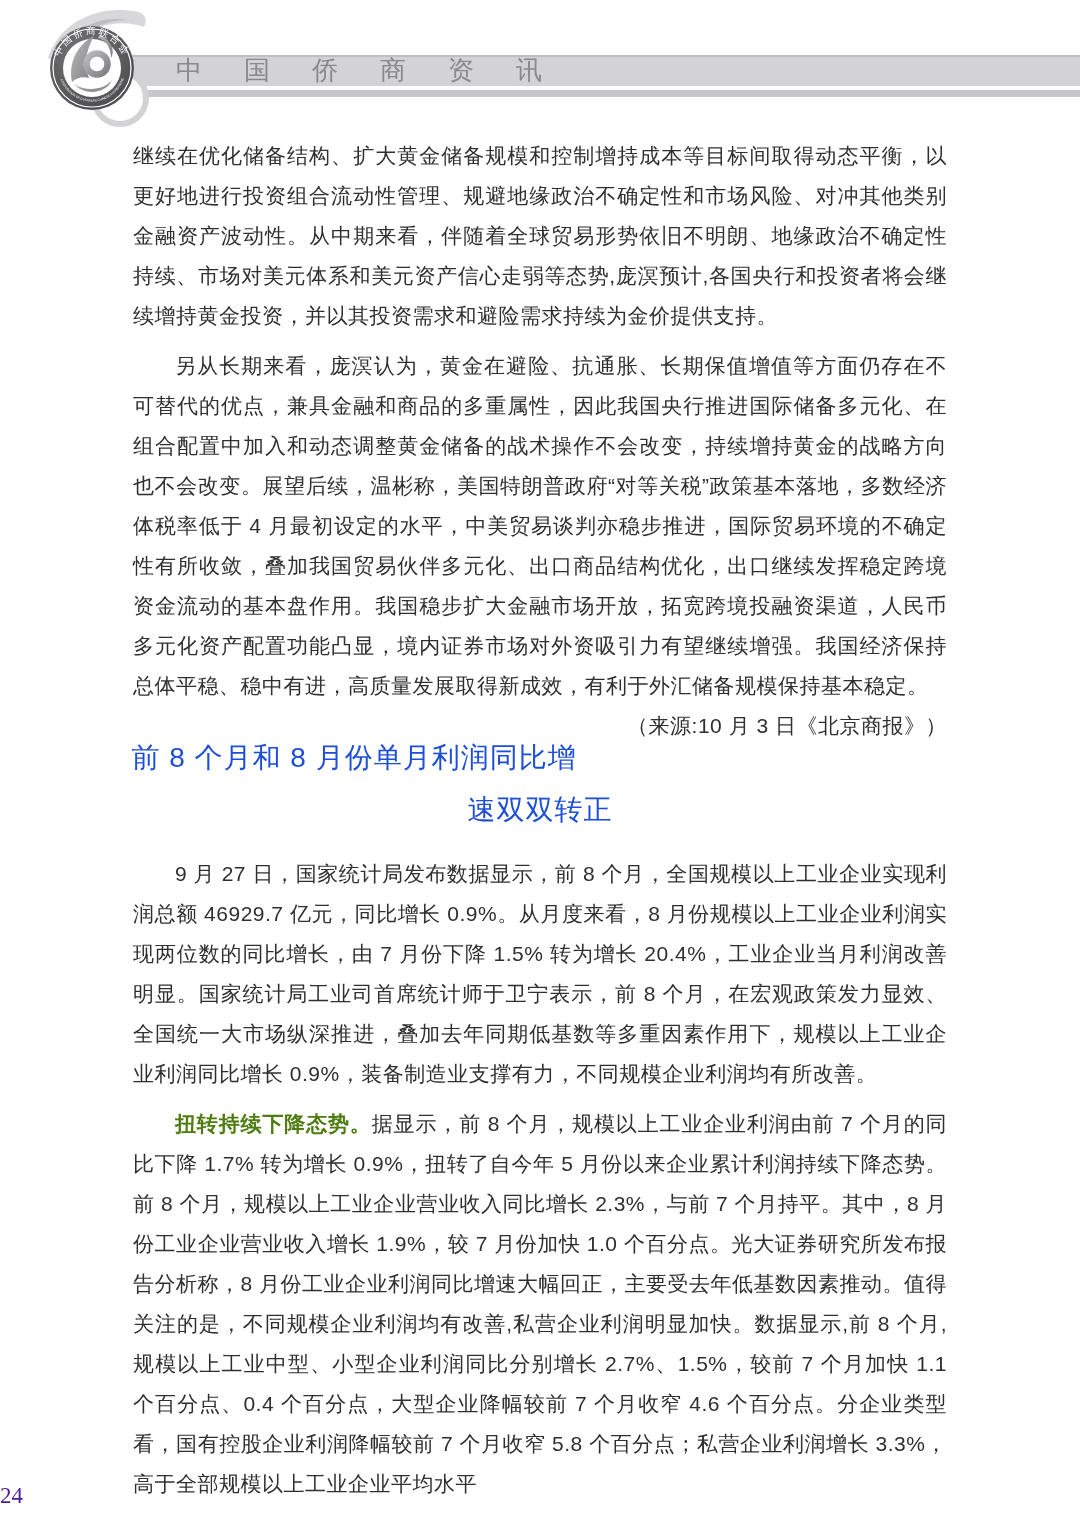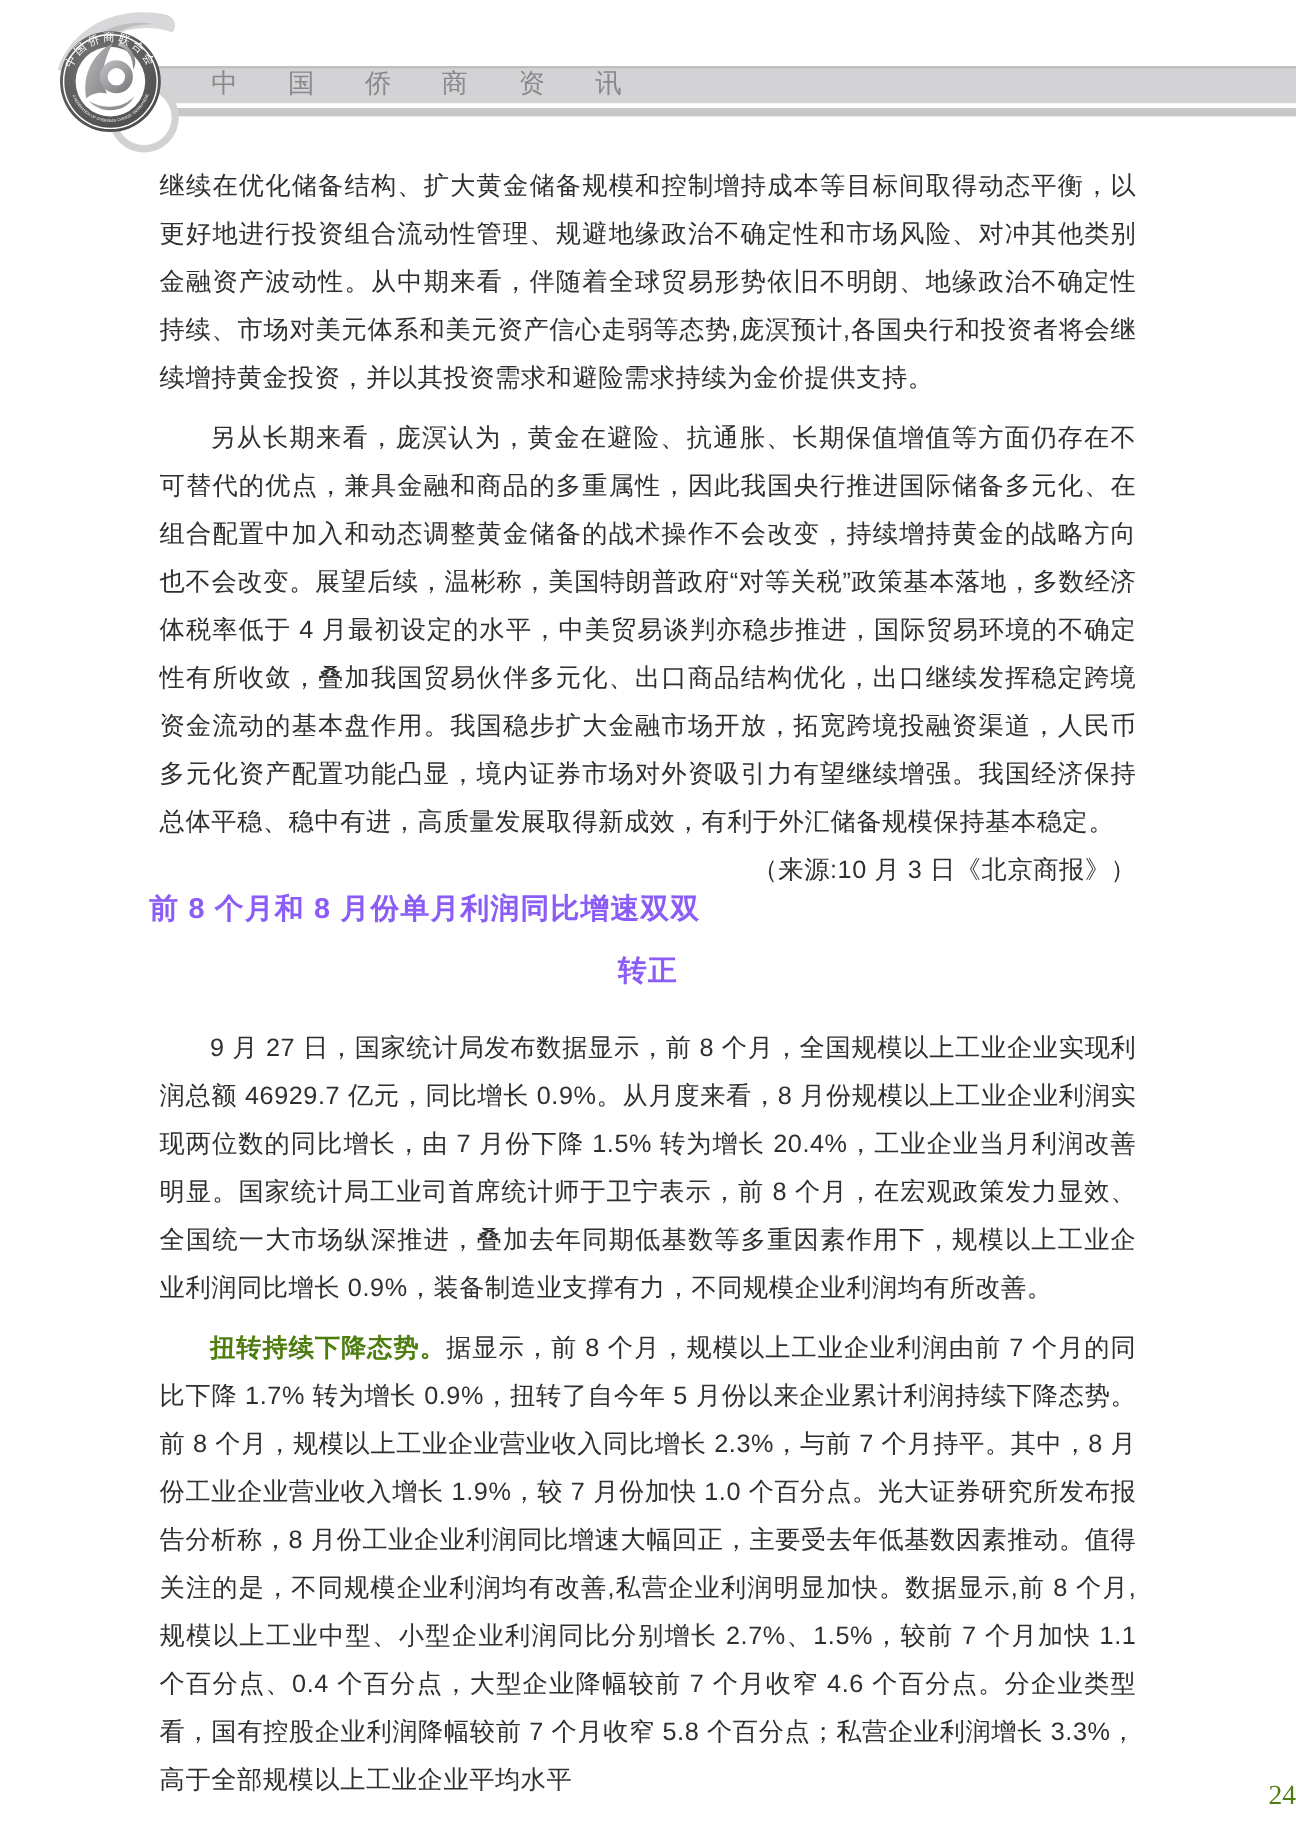--- a/index.html
+++ b/index.html
@@ -17,45 +17,45 @@
   .band {
     position: absolute; left: 103px; right: 0; top: 55px; height: 29px;
     background: #d3d3d5; border-top: 2px solid #bfbfc2;
   }
   .band-underline {
     position: absolute; left: 103px; right: 0; top: 90px; height: 7px;
     background: #c7c7c9;
   }
   .masthead-title {
     position: absolute; left: 176px; top: 56px; height: 29px; line-height: 28px;
-    font-size: 22px; color: #89898c; letter-spacing: 42px; white-space: nowrap;
+    font-size: 26px; color: #89898c; letter-spacing: 42px; white-space: nowrap;
   }
   .logo { position: absolute; left: 28px; top: 0; }
 
   
   .content { position: absolute; left: 123px; top: 126px; width: 834px; }
   .body-p {
     margin: 10px; font-size: 21px; line-height: 40px; color: #2f2f2f;
     text-align: justify; letter-spacing: 0.5px;
   }
   .indent { text-indent: 42px; }
   .lead-bold { font-weight: 700; color: #4d7c0f; }
   .source { float: right; }
 
   .article-title {
     margin: 26px 0 18px 0; text-align: center;
-    font-size: 24px; font-weight: 700; color: #8b5cf6; line-height: 52px;
+    font-size: 28px; font-weight: 400; color: #1d4ed8; line-height: 52px;
     letter-spacing: 1px;
   }
 
   
   .page-number {
     position: absolute; left: 0; bottom: 16px; width: 100%;
-    text-align: right; font-family: "Liberation Serif", serif;
-    font-size: 23px; color: #4d7c0f;
+    text-align: left; font-family: "Liberation Serif", serif;
+    font-size: 23px; color: #4c1d95;
   }
 </style>
 </head>
 <body>
 
 <div class="page">
 
   <div class="header">
     <div class="band"></div>
     <div class="band-underline"></div>

